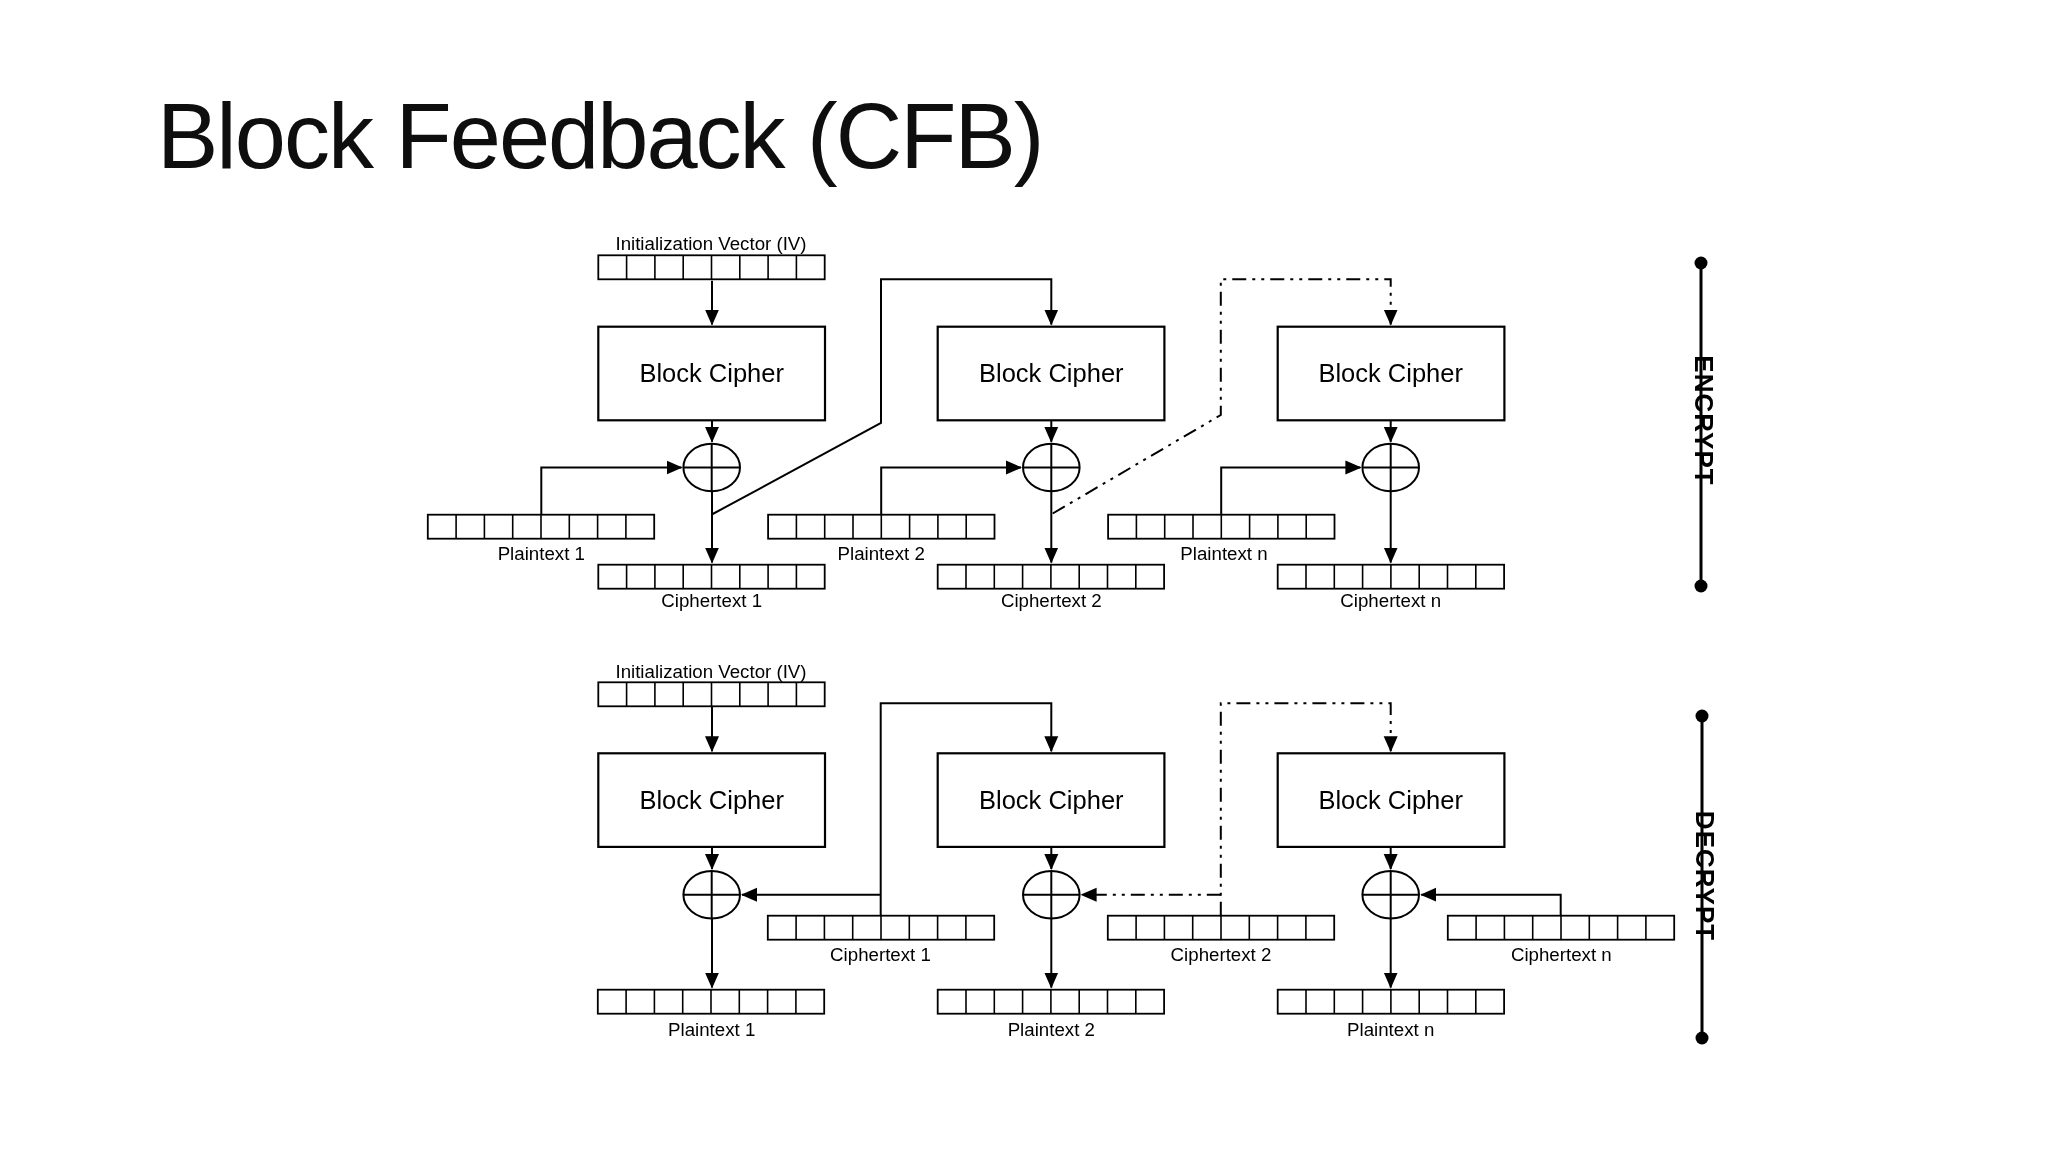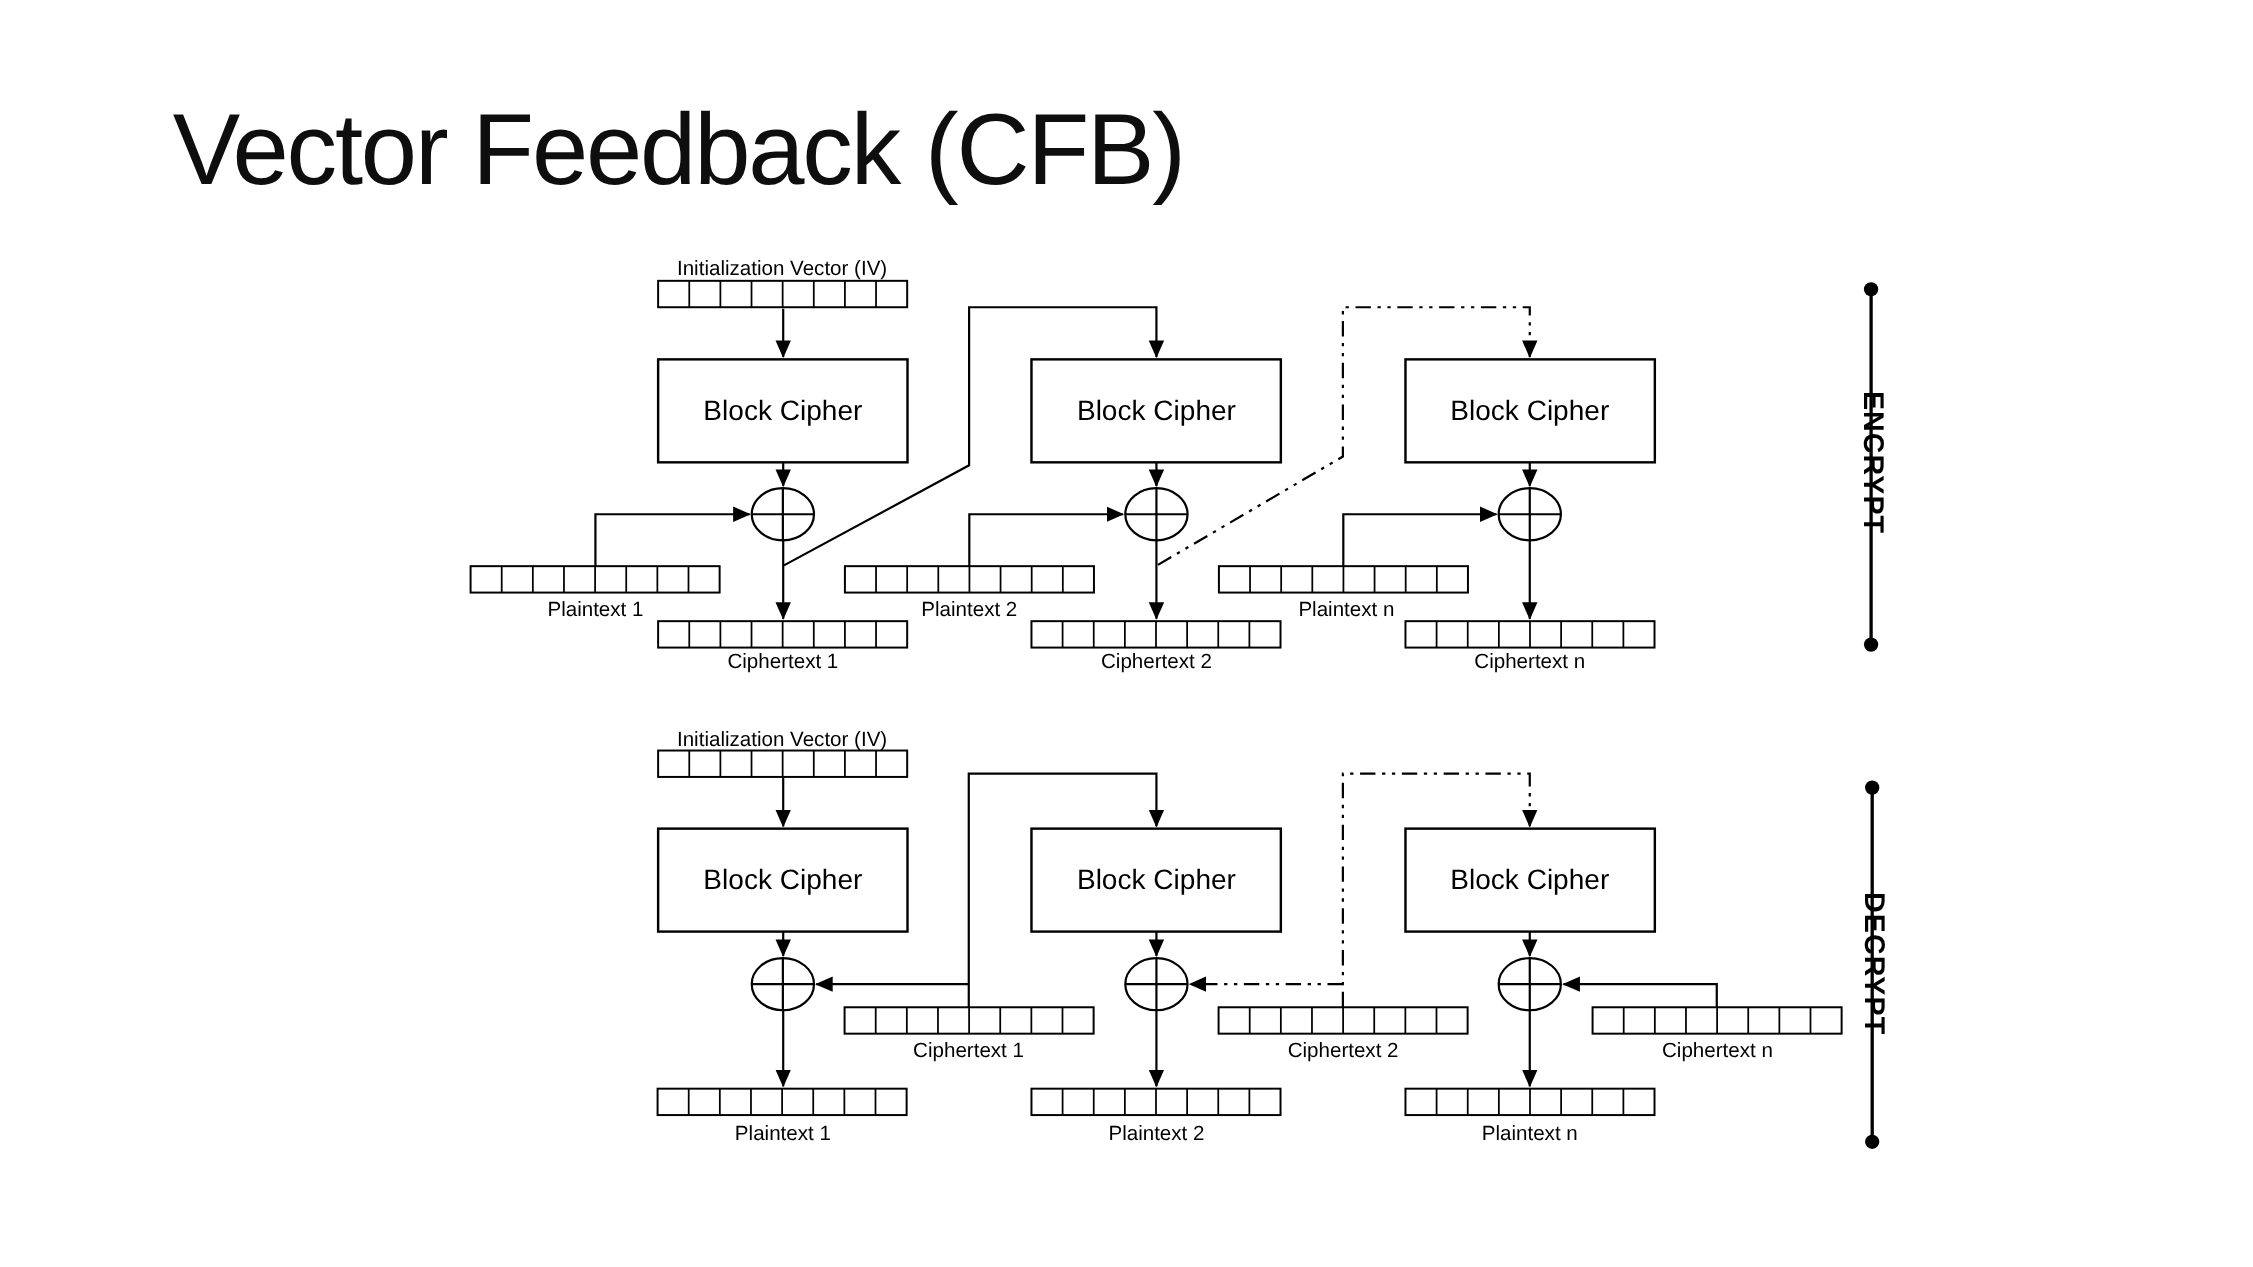--- a/index.html
+++ b/index.html
@@ -13,21 +13,21 @@
   svg .boxr{stroke:#000;stroke-width:2.2;fill:#ffffff;}
   svg text{fill:#000;stroke:none;font-family:"Liberation Sans",sans-serif;}
   svg .lbl{font-size:18.7px;}
   svg .blk{font-size:25.5px;}
   svg .brk{font-size:26px;font-weight:bold;letter-spacing:1px;}
 </style>
 </head>
 <body>
 
 <div class="stage">
-  <div class="slide-title">Vector Feedback (CFB)</div>
+  <div class="slide-title">Block Feedback (CFB)</div>
 
   <svg width="2048" height="1152" viewBox="0 0 2048 1152">
     <defs>
       <marker id="ah" viewBox="0 0 16 16" refX="15" refY="8" markerWidth="16" markerHeight="16" orient="auto" markerUnits="userSpaceOnUse">
         <path d="M0,1 L16,8 L0,15 Z" fill="#000"></path>
       </marker>
 
       <g id="register">
         <rect x="0" y="0" width="226.4" height="24" fill="#ffffff" stroke="#000" stroke-width="1.8"></rect>
         <g stroke="#000" stroke-width="1.6">

